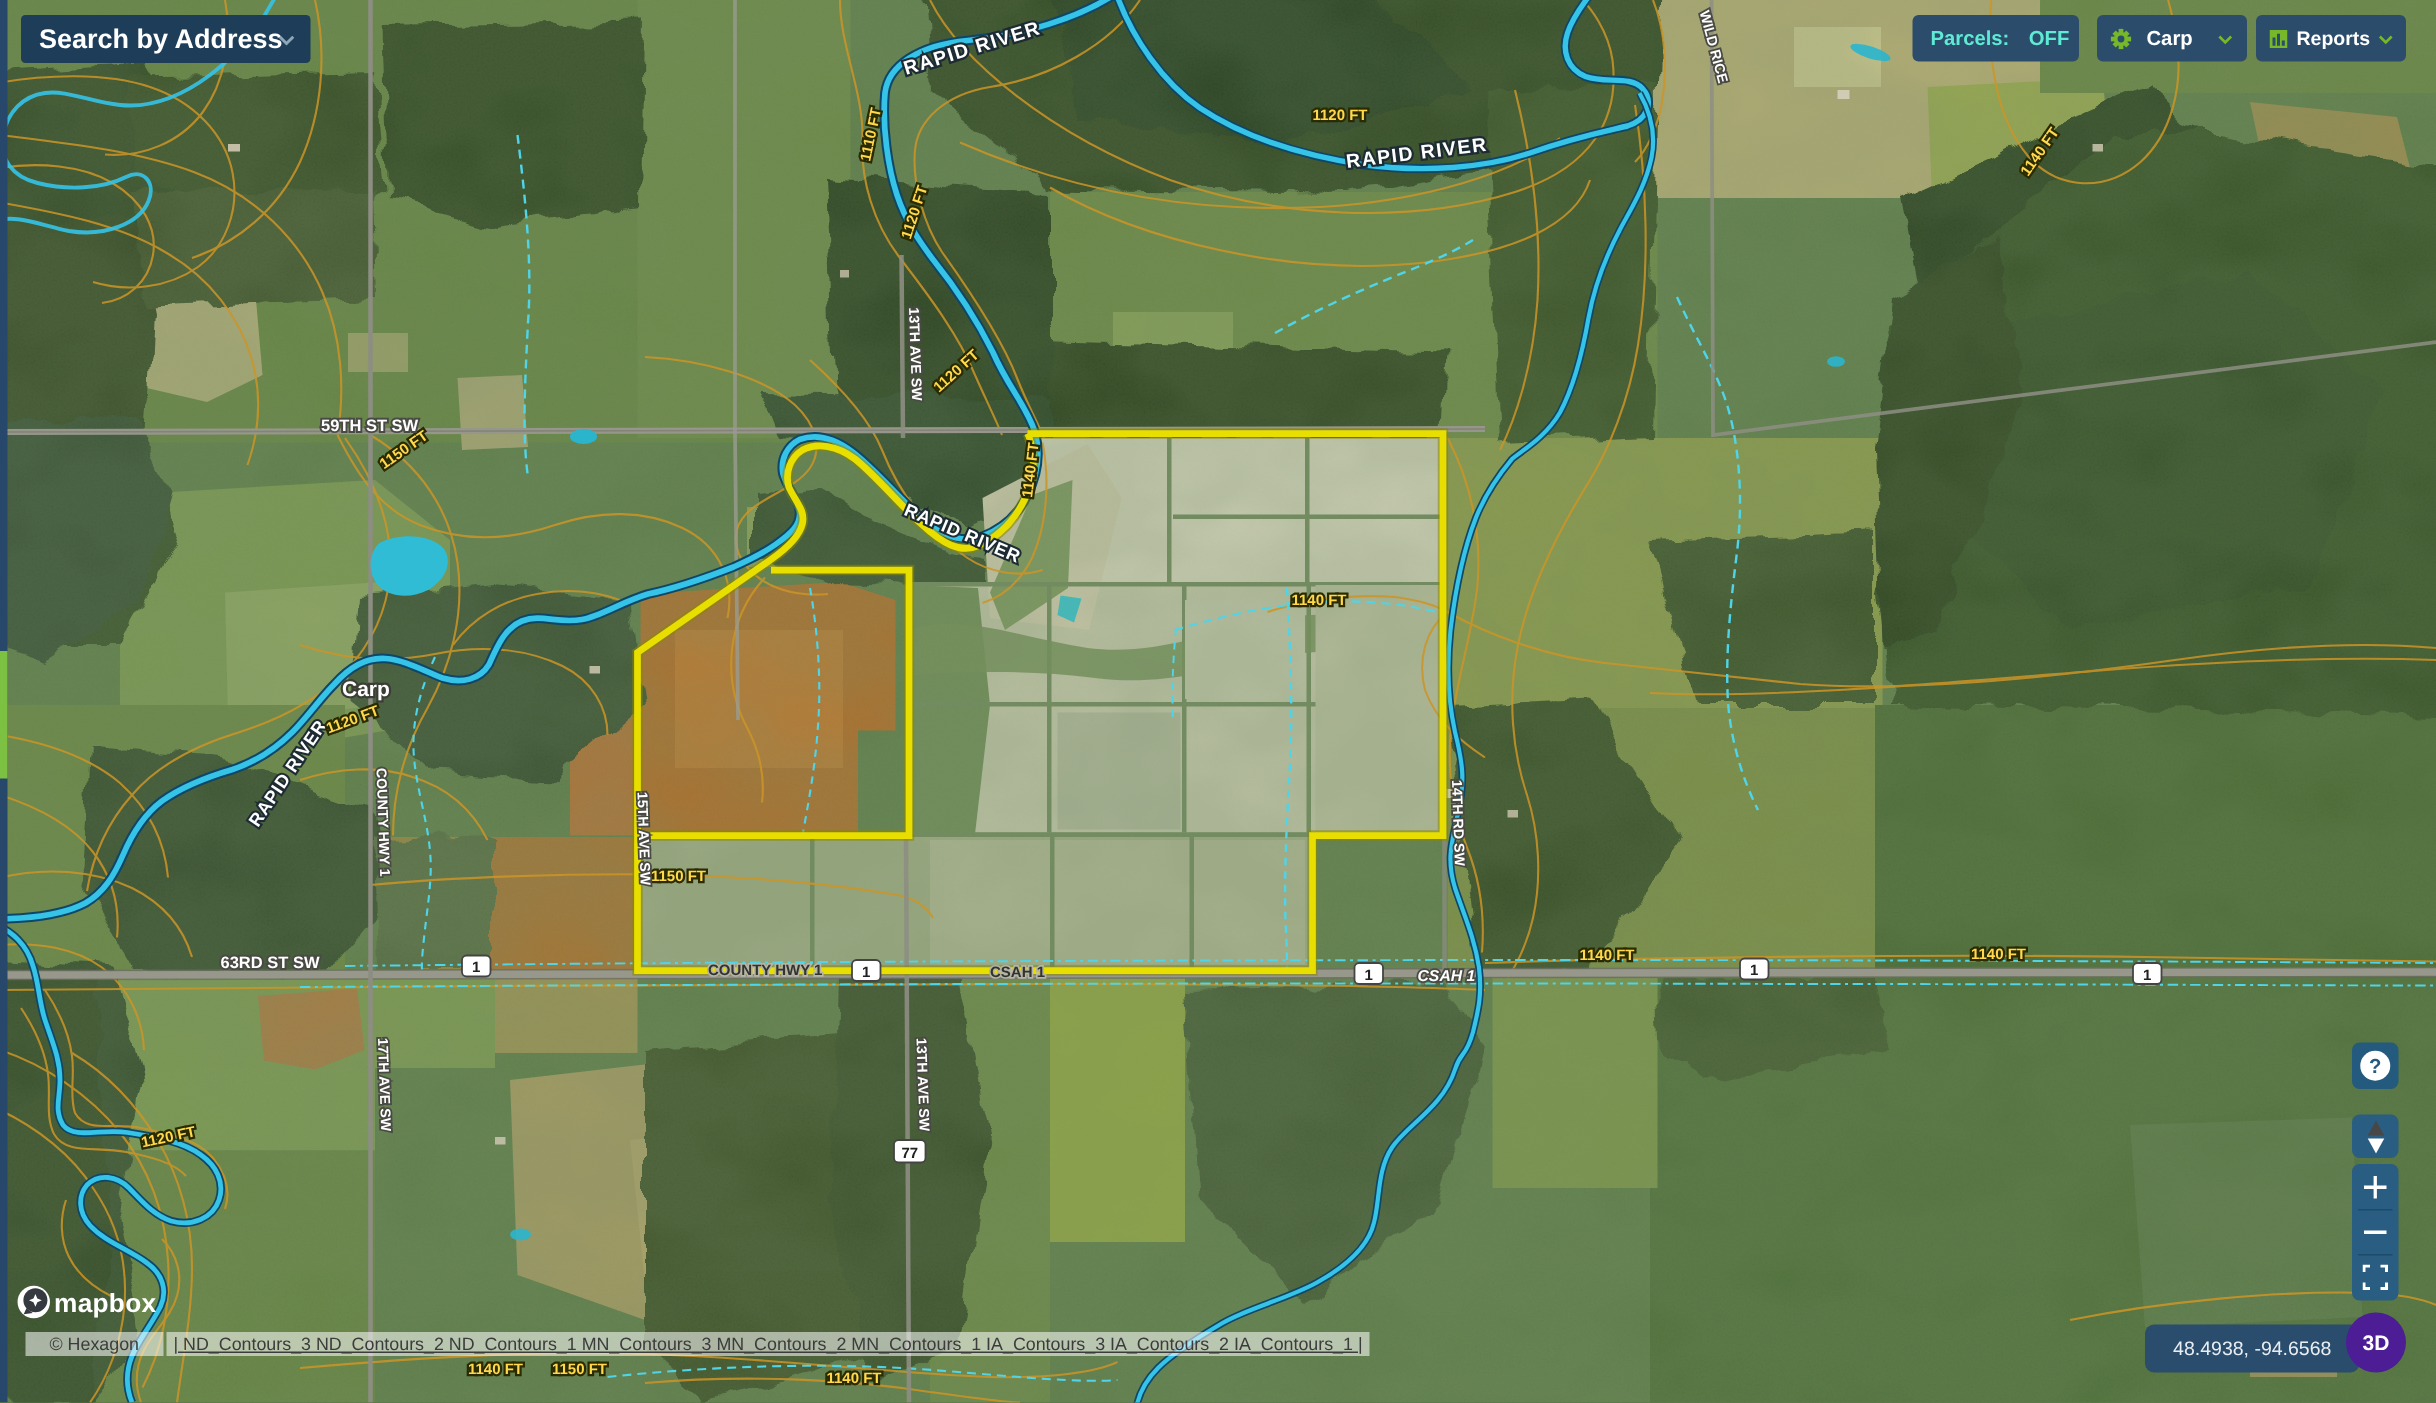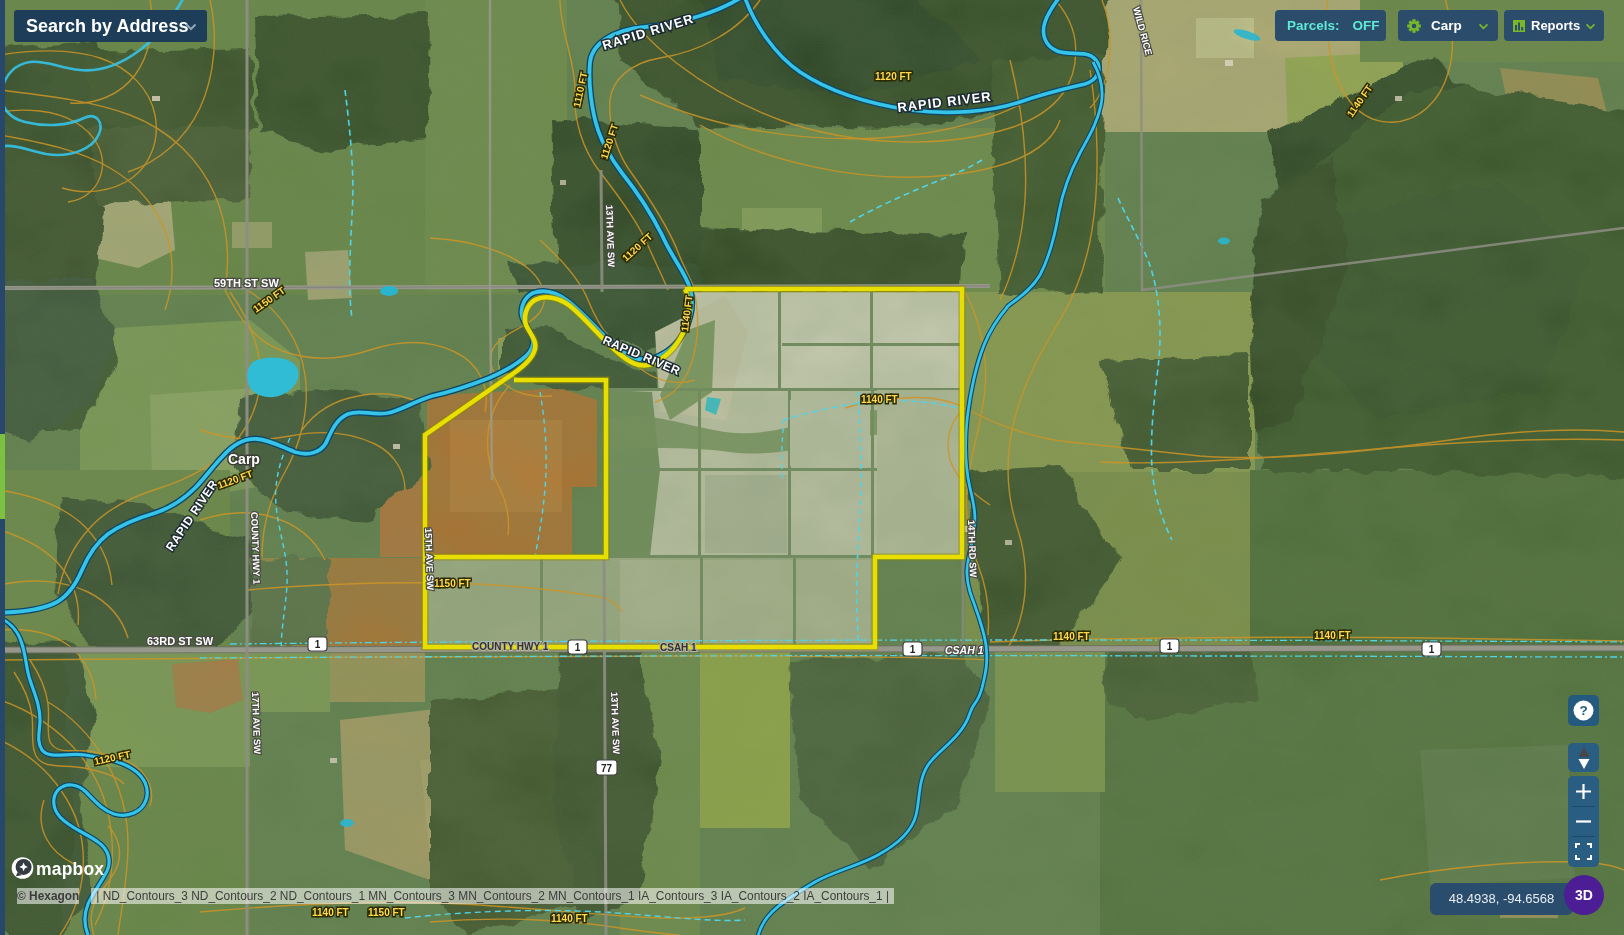--- a/index.html
+++ b/index.html
@@ -606,21 +606,21 @@
   <svg width="17" height="17" viewBox="0 0 17 17" style="position:absolute;left:7px;top:67px;">
         <path d="M1,5 V1 H5 M12,1 H16 V5 M16,12 V16 H12 M5,16 H1 V12" stroke="#fff" stroke-width="2" fill="none"></path>
       </svg>
 </div>
 
 <div class="ui" style="left:1430px;top:883px;width:143px;height:32px;background:#2a4c6d;border-radius:6px;color:#e8eef2;font-size:13px;line-height:32px;text-align:center;">48.4938, -94.6568</div>
 
 <div class="ui" style="left:1564px;top:875px;width:40px;height:40px;background:#4c1d95;border-radius:50%;color:#fff;font-weight:bold;font-size:14px;line-height:40px;text-align:center;">3D</div>
 
 <div class="ui" style="left:17px;top:889px;height:18px;font-size:11.9px;color:#3c3c3c;white-space:nowrap;">
-  <span style="background:rgba(255,255,255,0.55);padding:1px 0;font-weight:bold;">© Hexagon</span><span style="background:rgba(255,255,255,0.55);padding:1px 5px;margin-left:12px;">| ND_Contours_3 ND_Contours_2 ND_Contours_1 MN_Contours_3 MN_Contours_2 MN_Contours_1 IA_Contours_3 IA_Contours_2 IA_Contours_1 |</span>
+  <span style="background:rgba(255,255,255,0.55);padding:1px 16px;">© Hexagon</span><span style="background:rgba(255,255,255,0.55);padding:1px 5px;margin-left:2px;text-decoration:underline;">| ND_Contours_3 ND_Contours_2 ND_Contours_1 MN_Contours_3 MN_Contours_2 MN_Contours_1 IA_Contours_3 IA_Contours_2 IA_Contours_1 |</span>
 </div>
 
 <div class="ui" style="left:11px;top:855px;height:27px;">
   <svg width="110" height="27" viewBox="0 0 110 27">
     <circle cx="11.5" cy="13" r="10.8" fill="#fff"></circle>
     <circle cx="12.6" cy="11.9" r="8" fill="#343a40"></circle>
     <path d="M6.6,17.2 L10.9,20.3 L4.8,21.2 Z" fill="#343a40"></path>
     <path d="M12.6,7.6 L13.9,10.6 L16.9,11.9 L13.9,13.2 L12.6,16.2 L11.3,13.2 L8.3,11.9 L11.3,10.6 Z" fill="#fff"></path>
     <text x="25" y="19.6" font-size="17.5" font-weight="bold" fill="#fff" font-family="Liberation Sans,sans-serif" letter-spacing="0.2">mapbox</text>
   </svg>

